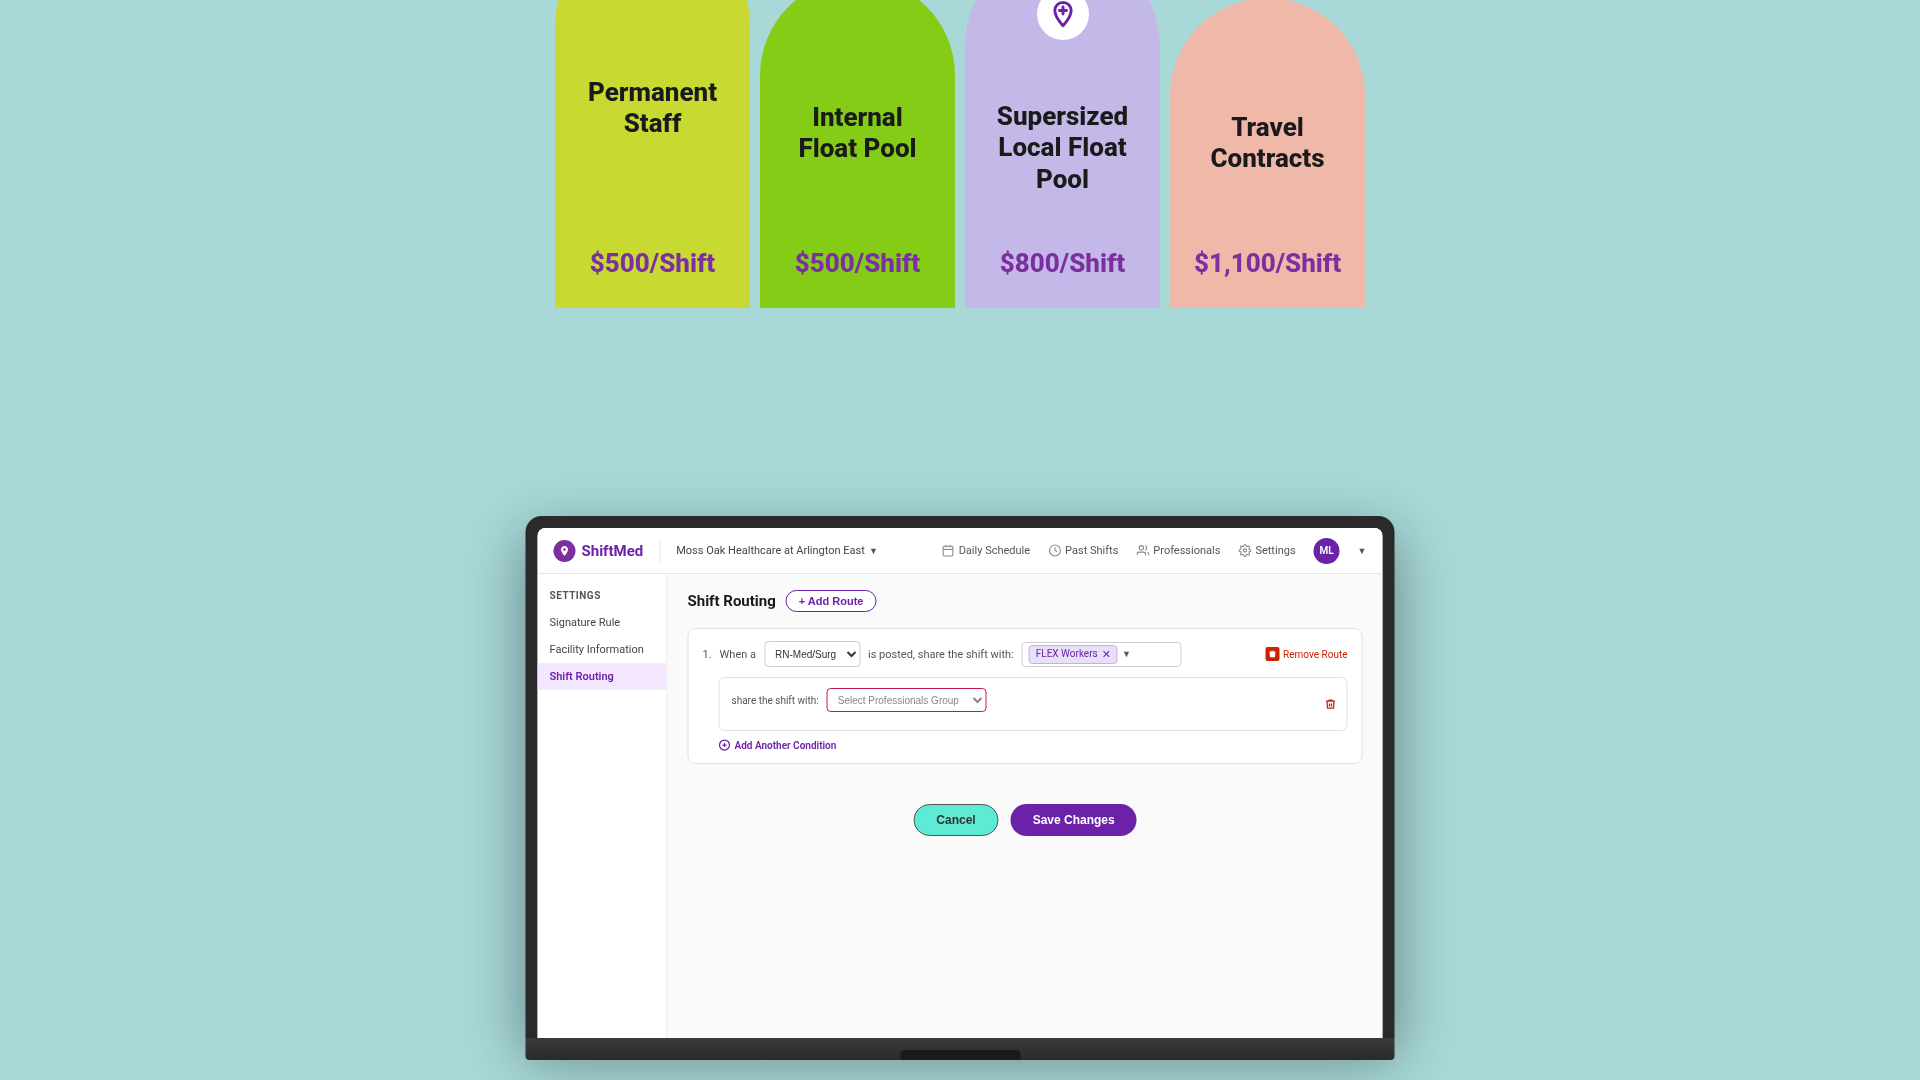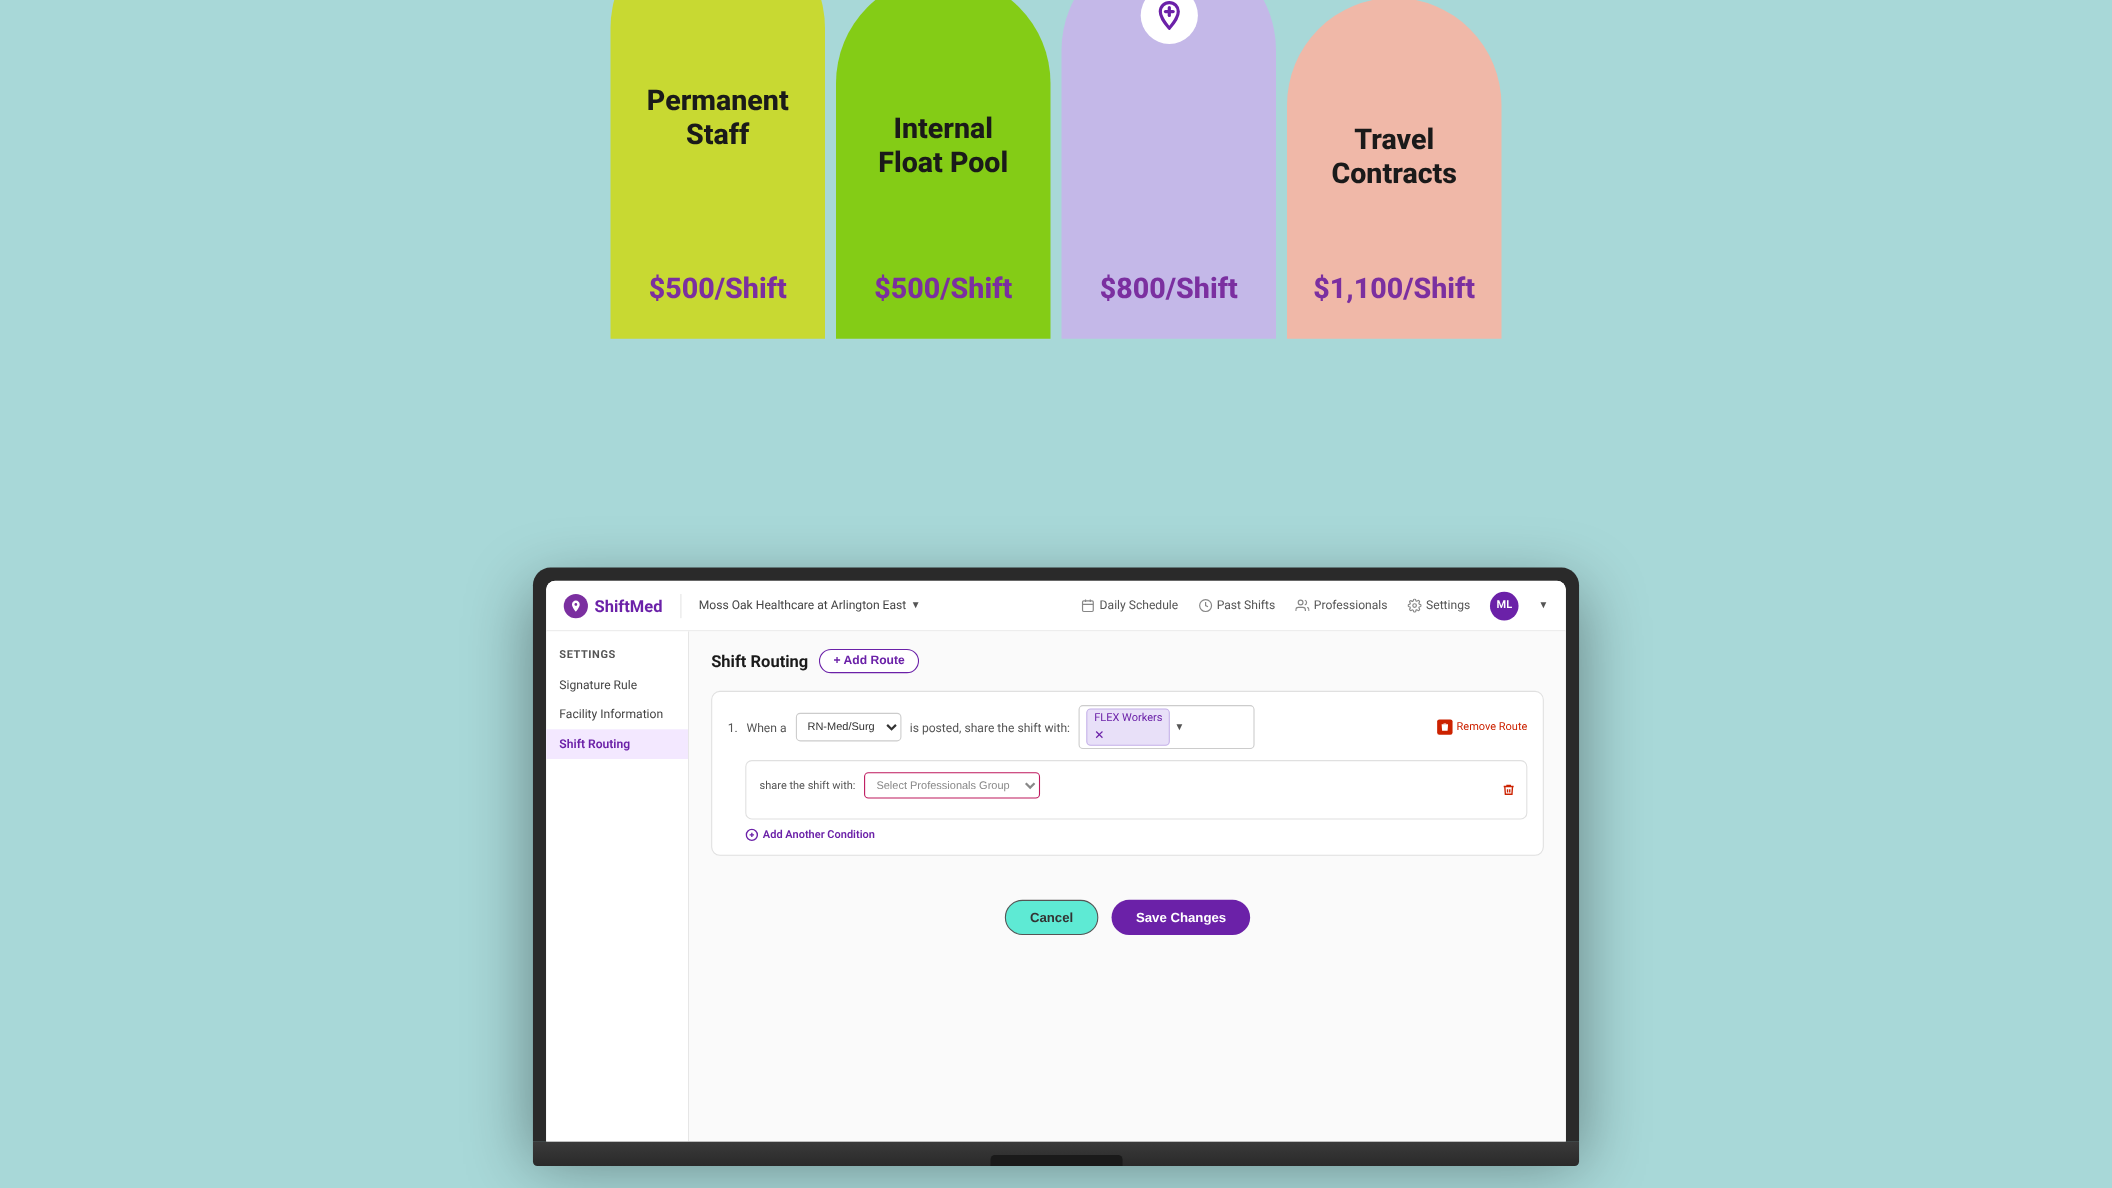--- a/index.html
+++ b/index.html
@@ -83,21 +83,21 @@
       width: 28px;
       height: 28px;
     }
 
     
     .laptop-wrapper {
       position: absolute;
       bottom: 20px;
       left: 50%;
       transform: translateX(-50%);
-      width: 951px;
+      width: 869px;
     }
 
     .laptop-screen-border {
       background: #2a2a2a;
       border-radius: 16px 16px 0 0;
       padding: 12px 12px 0 12px;
       box-shadow: 0 20px 60px rgba(0,0,0,0.4);
     }
 
     .laptop-screen {
@@ -312,21 +312,20 @@
     .chip {
       display: flex;
       align-items: flex-start;
       gap: 4px;
       background: #e8e0f8;
       border: 1px solid #c4b0e8;
       border-radius: 4px;
       padding: 2px 6px;
       font-size: 10px;
       color: #6b21a8;
-      flex-direction: column;
     }
 
     .chip-x {
       cursor: pointer;
       font-size: 11px;
       color: #6b21a8;
     }
 
     .remove-route {
       margin-left: auto;
@@ -484,20 +483,21 @@
   </div>
 
   <div class="pill pill-supersized" style="height:360px;background:#c4b8e8;">
     <div class="pill-icon">
       <svg viewBox="0 0 24 24" fill="none" stroke="#6b21a8" stroke-width="2.5" stroke-linecap="round" stroke-linejoin="round">
         <path d="M12 2C8.13 2 5 5.13 5 9c0 5.25 7 13 7 13s7-7.75 7-13c0-3.87-3.13-7-7-7z"></path>
         <line x1="9" y1="9" x2="15" y2="9"></line>
         <line x1="12" y1="6" x2="12" y2="12"></line>
       </svg>
     </div>
+    <div class="pill-title">Supersized<br>Local Float<br>Pool</div>
     <div class="pill-price">$800/Shift</div>
   </div>
 
   <div class="pill pill-travel" style="height:310px;background:#f0b8a8;">
     <div></div>
     <div class="pill-title">Travel<br>Contracts</div>
     <div class="pill-price">$1,100/Shift</div>
   </div>
 
 </div>

